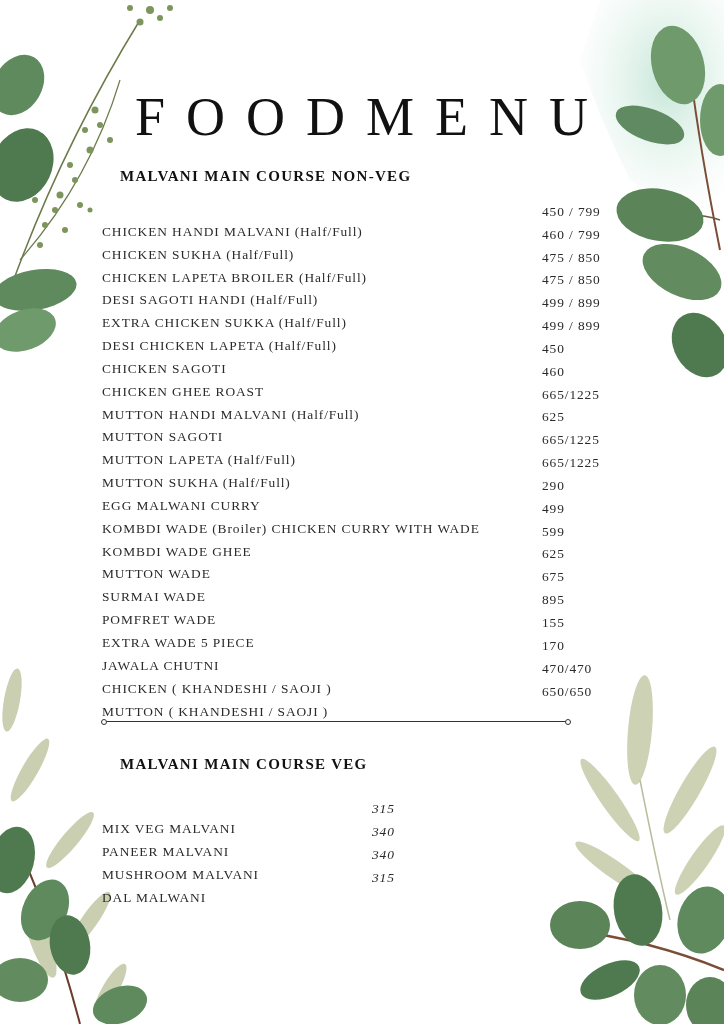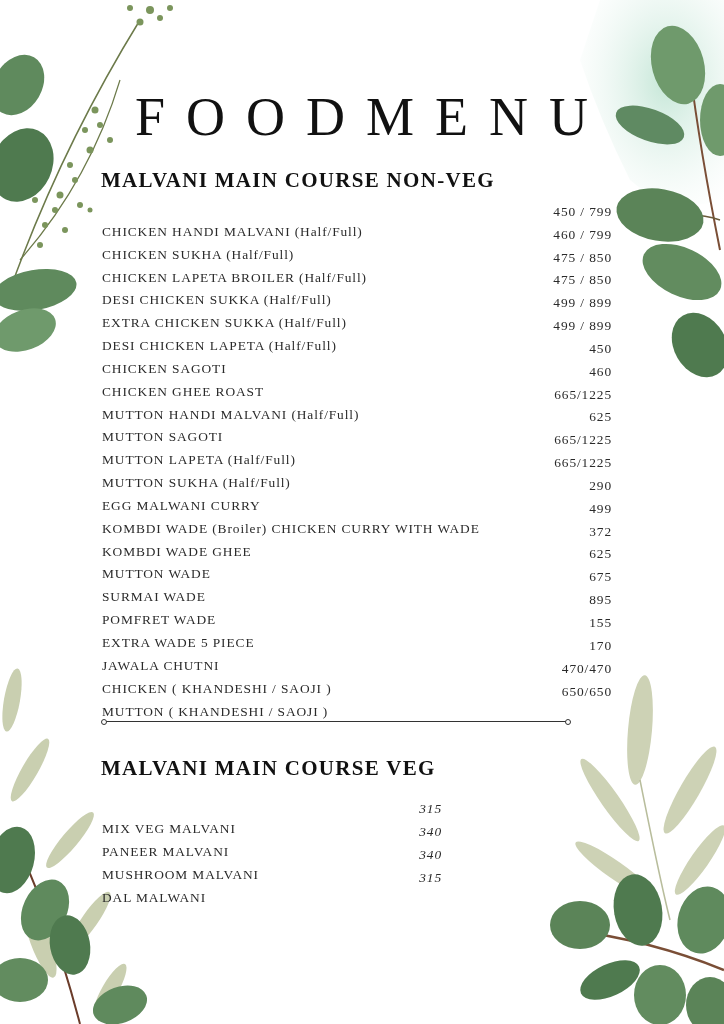--- a/index.html
+++ b/index.html
@@ -9,30 +9,30 @@
     font-family: "DejaVu Serif", "Liberation Serif", serif;
     color: #1a1a1a;
   }
   .deco { position: absolute; pointer-events: none; }
   .title {
     position: absolute; left: 0; width: 724px; top: 86px; text-align: center;
     font-family: "Liberation Serif", serif; font-size: 54px; font-weight: 400;
     letter-spacing: 21px; color: #111; padding-left: 10px;
   }
   .section-head {
-    position: absolute; left: 101px;
-    font-family: "Liberation Serif", serif; font-weight: 700; font-size: 21px;
+    position: absolute; left: 120px;
+    font-family: "Liberation Serif", serif; font-weight: 700; font-size: 15px;
     letter-spacing: 1.3px; color: #111;
   }
   .row {
     position: absolute; left: 102px; height: 22px;
     font-family: "Liberation Serif", serif; font-size: 13.4px; letter-spacing: 0.9px; color: #2a2a2a;
   }
   .row .name { position: absolute; left: 0; top: 0; white-space: nowrap; margin-top: 20px; }
-  .row .price { position: absolute; top: 0; white-space: nowrap; text-align: right; }
+  .row .price { position: absolute; top: 0; white-space: nowrap; text-align: left; }
   .nv .price { left: 440px; width: 70px; }
   .vg .price { left: 270px; width: 70px; font-style: italic; }
   .divider {
     position: absolute; left: 106px; top: 721px; width: 460px; height: 1px; background: #333;
   }
   .divider::before, .divider::after {
     content: ""; position: absolute; top: -2px; width: 4px; height: 4px; border: 1px solid #333;
     border-radius: 50%; background: #fff;
   }
   .divider::before { left: -5px; }
@@ -139,21 +139,21 @@
     </div>
   <div class="row nv" style="top:227px">
       <span class="name">CHICKEN SUKHA (Half/Full)</span>
       <span class="price">460 / 799</span>
     </div>
   <div class="row nv" style="top:250px">
       <span class="name">CHICKEN LAPETA BROILER (Half/Full)</span>
       <span class="price">475 / 850</span>
     </div>
   <div class="row nv" style="top:272px">
-      <span class="name">DESI CHICKEN SUKKA (Half/Full)</span>
+      <span class="name">DESI SAGOTI HANDI (Half/Full)</span>
       <span class="price">475 / 850</span>
     </div>
   <div class="row nv" style="top:295px">
       <span class="name">EXTRA CHICKEN SUKKA (Half/Full)</span>
       <span class="price">499 / 899</span>
     </div>
   <div class="row nv" style="top:318px">
       <span class="name">DESI CHICKEN LAPETA (Half/Full)</span>
       <span class="price">499 / 899</span>
     </div>
@@ -184,21 +184,21 @@
   <div class="row nv" style="top:478px">
       <span class="name">EGG MALWANI CURRY</span>
       <span class="price">290</span>
     </div>
   <div class="row nv" style="top:501px">
       <span class="name">KOMBDI WADE (Broiler) CHICKEN CURRY WITH WADE</span>
       <span class="price">499</span>
     </div>
   <div class="row nv" style="top:524px">
       <span class="name">KOMBDI WADE GHEE</span>
-      <span class="price">372</span>
+      <span class="price">599</span>
     </div>
   <div class="row nv" style="top:546px">
       <span class="name">MUTTON WADE</span>
       <span class="price">625</span>
     </div>
   <div class="row nv" style="top:569px">
       <span class="name">SURMAI WADE</span>
       <span class="price">675</span>
     </div>
   <div class="row nv" style="top:592px">

